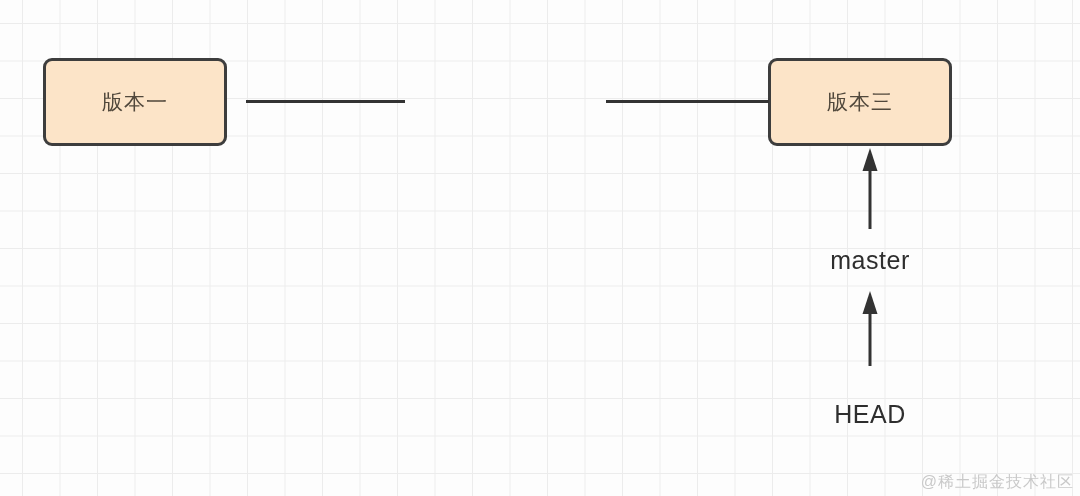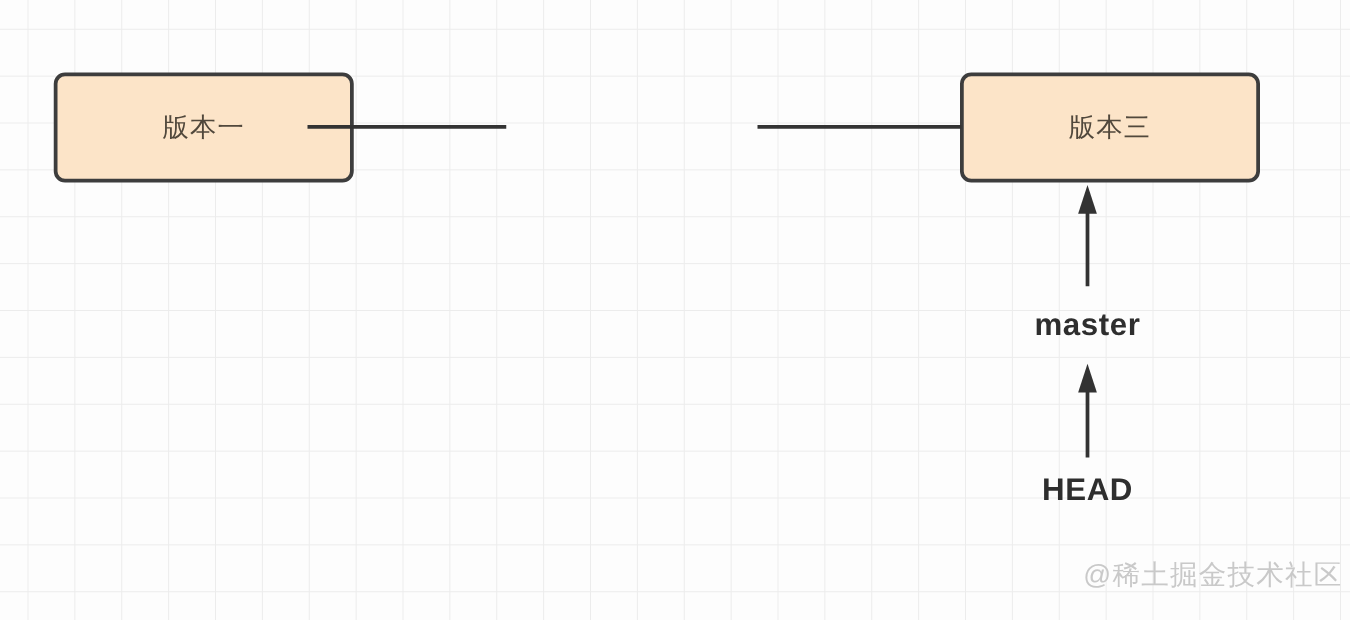--- a/index.html
+++ b/index.html
@@ -14,21 +14,21 @@
     background-image:
       linear-gradient(to right, #ececec 1px, transparent 1px),
       linear-gradient(to bottom, #ececec 1px, transparent 1px);
     background-size: 37.5px 37.5px;
     background-position: 22px 23px;
   }
 
   .node {
     position: absolute;
     top: 58px;
-    width: 240px;
+    width: 184px;
     height: 88px;
     background: #fce4c8;
     border: 3px solid #3d3d3d;
     border-radius: 9px;
     display: flex;
     align-items: center;
     justify-content: center;
     font-size: 21px;
     letter-spacing: 1px;
     color: #51483c;
@@ -51,33 +51,33 @@
     left: 0; top: 0;
     width: 1080px; height: 496px;
     pointer-events: none;
   }
 
   .pointer-label {
     position: absolute;
     left: 800px;
     width: 140px;
     text-align: center;
-    font-weight: bold;
+    font-weight: normal;
     font-size: 25px;
     color: #2e2e2e;
     letter-spacing: 0.5px;
   }
   .pointer-label.master { top: 246px; }
-  .pointer-label.head   { top: 378px; }
+  .pointer-label.head   { top: 400px; }
 
   .watermark {
     position: absolute;
     right: 6px;
-    bottom: 21px;
-    font-size: 22px;
+    bottom: 3px;
+    font-size: 16px;
     color: #c9c9c9;
     letter-spacing: 1px;
   }
 </style>
 </head>
 <body>
 
 <div class="canvas">
 
   <div class="node v1">

